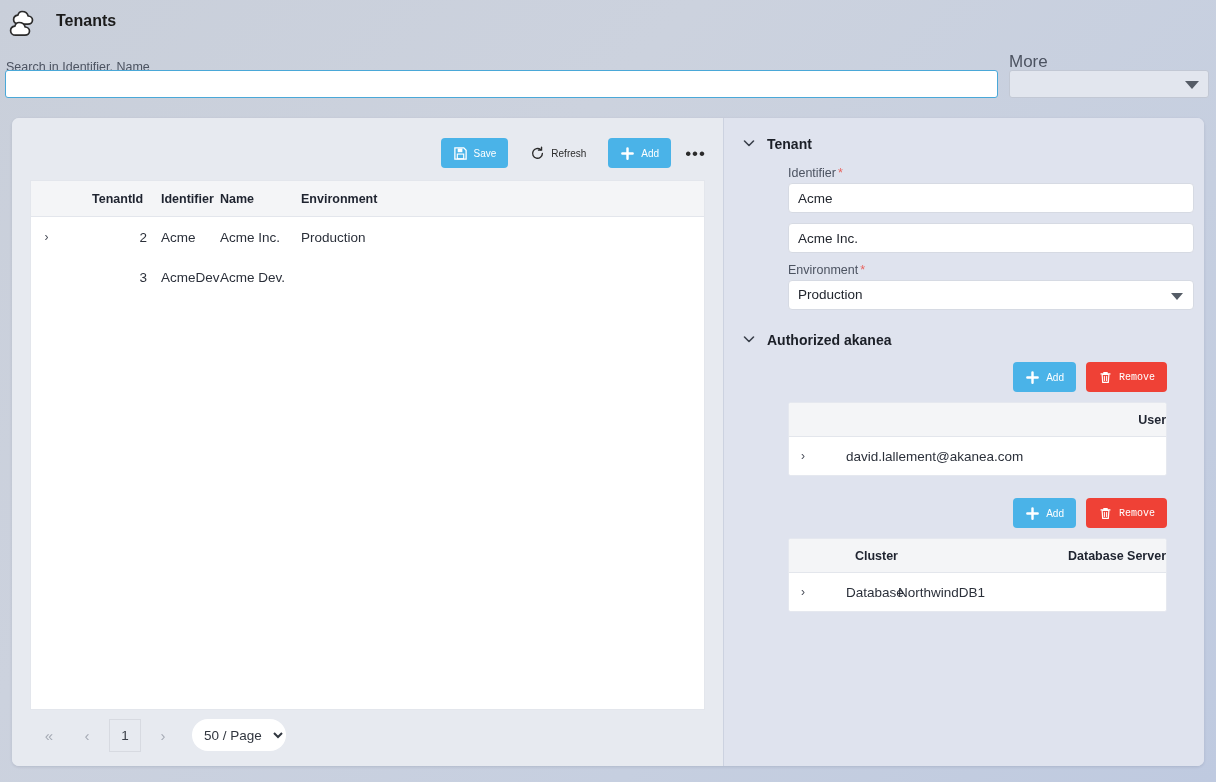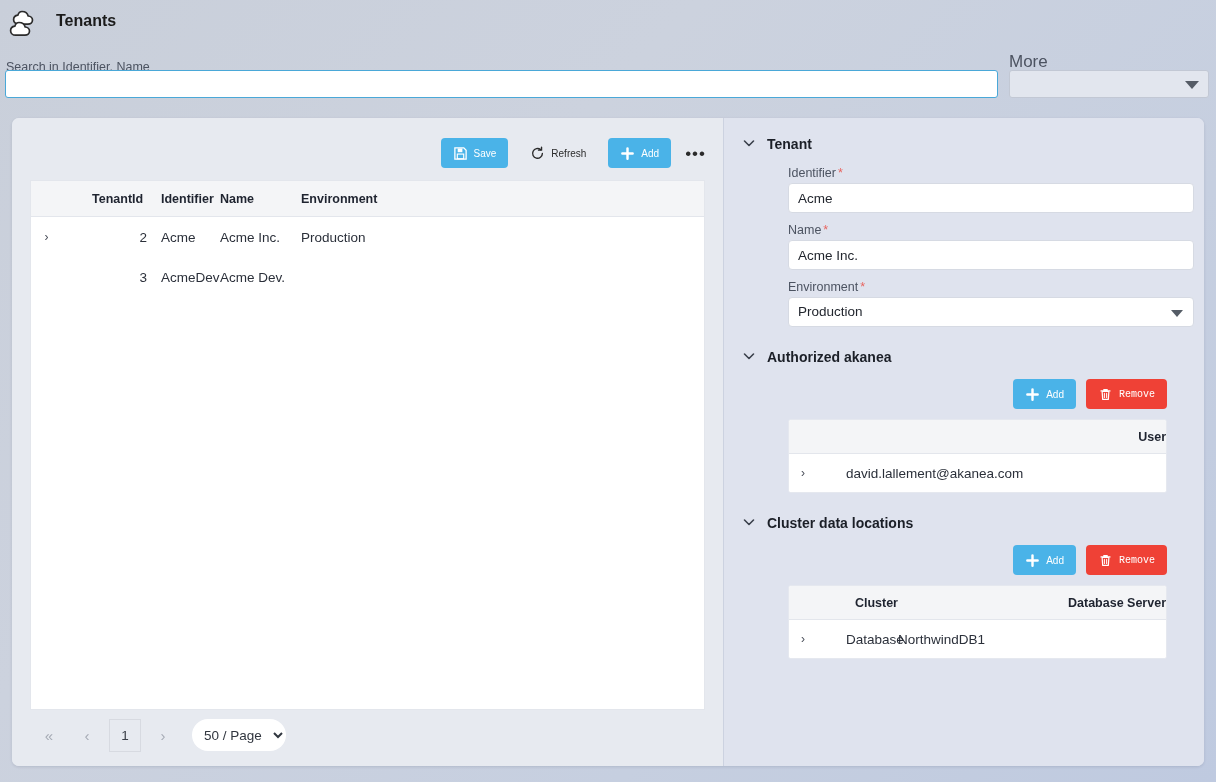--- a/index.html
+++ b/index.html
@@ -331,23 +331,20 @@
       </div>
 
       <div class="field">
         <div class="field-label">
           <span>Identifier</span><span class="req">*</span>
         </div>
         <input class="field-input" type="text" value="Acme" style="">
       </div>
 
       <div class="field">
-        <div class="field-label">
-          <span>Name</span><span class="req">*</span>
-        </div>
         <input class="field-input" type="text" value="Acme Inc." style="">
       </div>
 
       <div class="field">
         <div class="field-label">
           <span>Environment</span><span class="req">*</span>
         </div>
         <div class="field-select">
           <span>Production</span>
           <span class="sel-arrow"></span>
@@ -392,28 +389,20 @@
           <div class="sg-user">User</div>
         </div>
         <div class="sg-row">
           <div class="sg-exp">›</div>
           <div class="sg-user">david.lallement@akanea.com</div>
         </div>
       </div>
     </div>
 
     <div class="sect-block">
-      <div class="sect-head">
-        <span class="chev-down">
-          <svg viewBox="0 0 14 14" width="14" height="14">
-            <path d="M2.5 5l4.5 4.5L11.5 5" fill="none" stroke="#3a404b" stroke-width="1.6" stroke-linecap="round" stroke-linejoin="round"></path>
-          </svg>
-        </span>
-        <span class="sect-title">Cluster data locations</span>
-      </div>
 
       <div class="sub-actions">
         <button class="btn btn-primary">
           <span class="ic">
             <svg viewBox="0 0 16 16" width="15" height="15">
               <path d="M8 2.5v11M2.5 8h11" stroke="#fff" stroke-width="2.6" stroke-linecap="round"></path>
             </svg>
           </span>
           <span>Add</span>
         </button>

